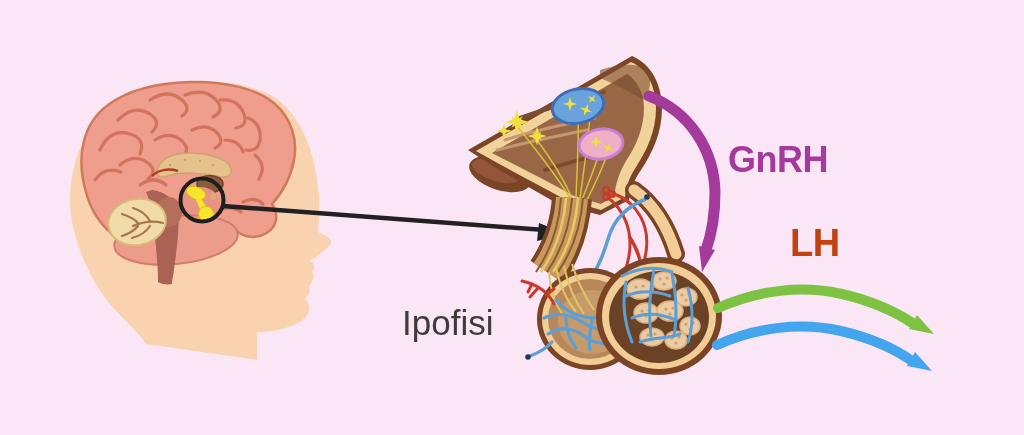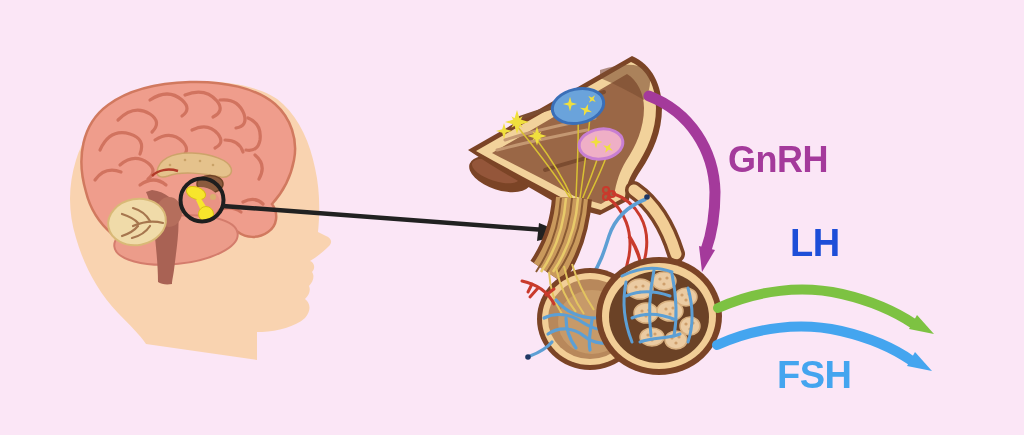--- a/index.html
+++ b/index.html
@@ -273,17 +273,17 @@
   <g>
     <path d="M 718,308 C 758,290 802,285 842,294 C 872,301 896,312 914,324" fill="none" stroke="#7DC242" stroke-width="10" stroke-linecap="round" style="stroke: rgb(125, 194, 66);"></path>
     <polygon points="934,334 909,329 917,315" fill="#7DC242" style="fill: rgb(125, 194, 66);"></polygon>
   </g>
   <g>
     <path d="M 717,345 C 757,327 801,322 841,331 C 871,338 895,349 912,361" fill="none" stroke="#44A5EF" stroke-width="10" stroke-linecap="round" style="stroke: rgb(68, 165, 239);"></path>
     <polygon points="932,371 907,366 915,352" fill="#44A5EF" style="fill: rgb(68, 165, 239);"></polygon>
   </g>
 </svg>
 
+<div class="diagram-label" id="label-ipofisi" style="color: rgb(60, 60, 60);">Ipofisi</div>
 <div class="hormone-label" id="label-gnrh" style="color: rgb(164, 58, 155); text-align: right;">GnRH</div>
-<div class="hormone-label" id="label-lh" style="color: #1d4ed8;">LH</div>
-<div class="hormone-label" id="label-fsh" style="color: rgb(68, 165, 239);">FSH</div>
+<div class="hormone-label" id="label-lh" style="color: #c2410c;">LH</div>
 
 </div>
 
 </body></html>

